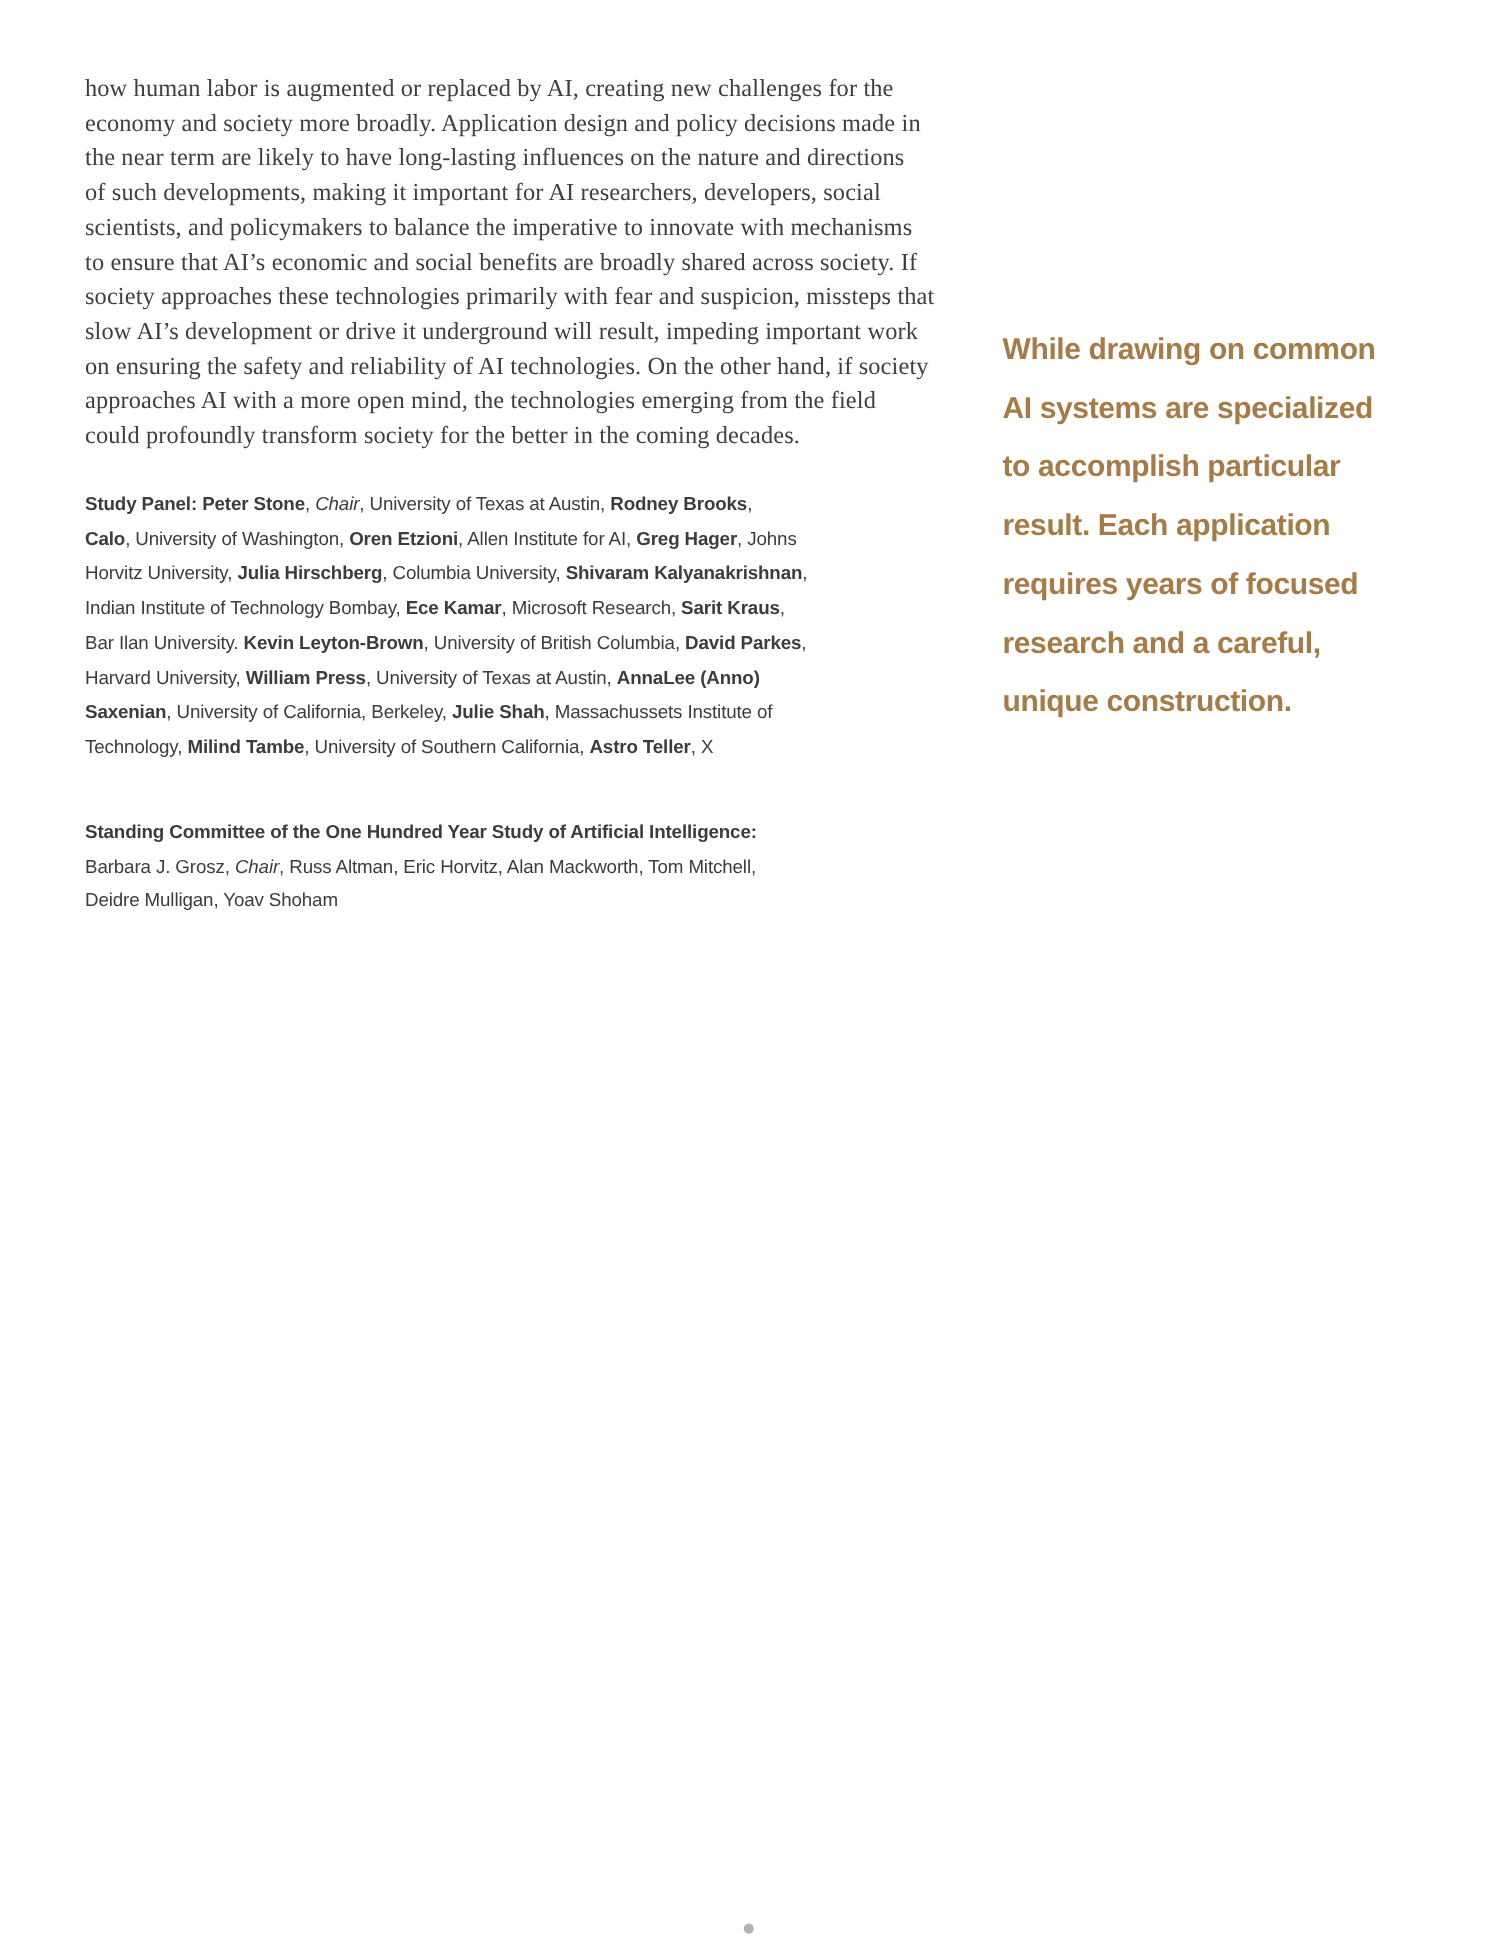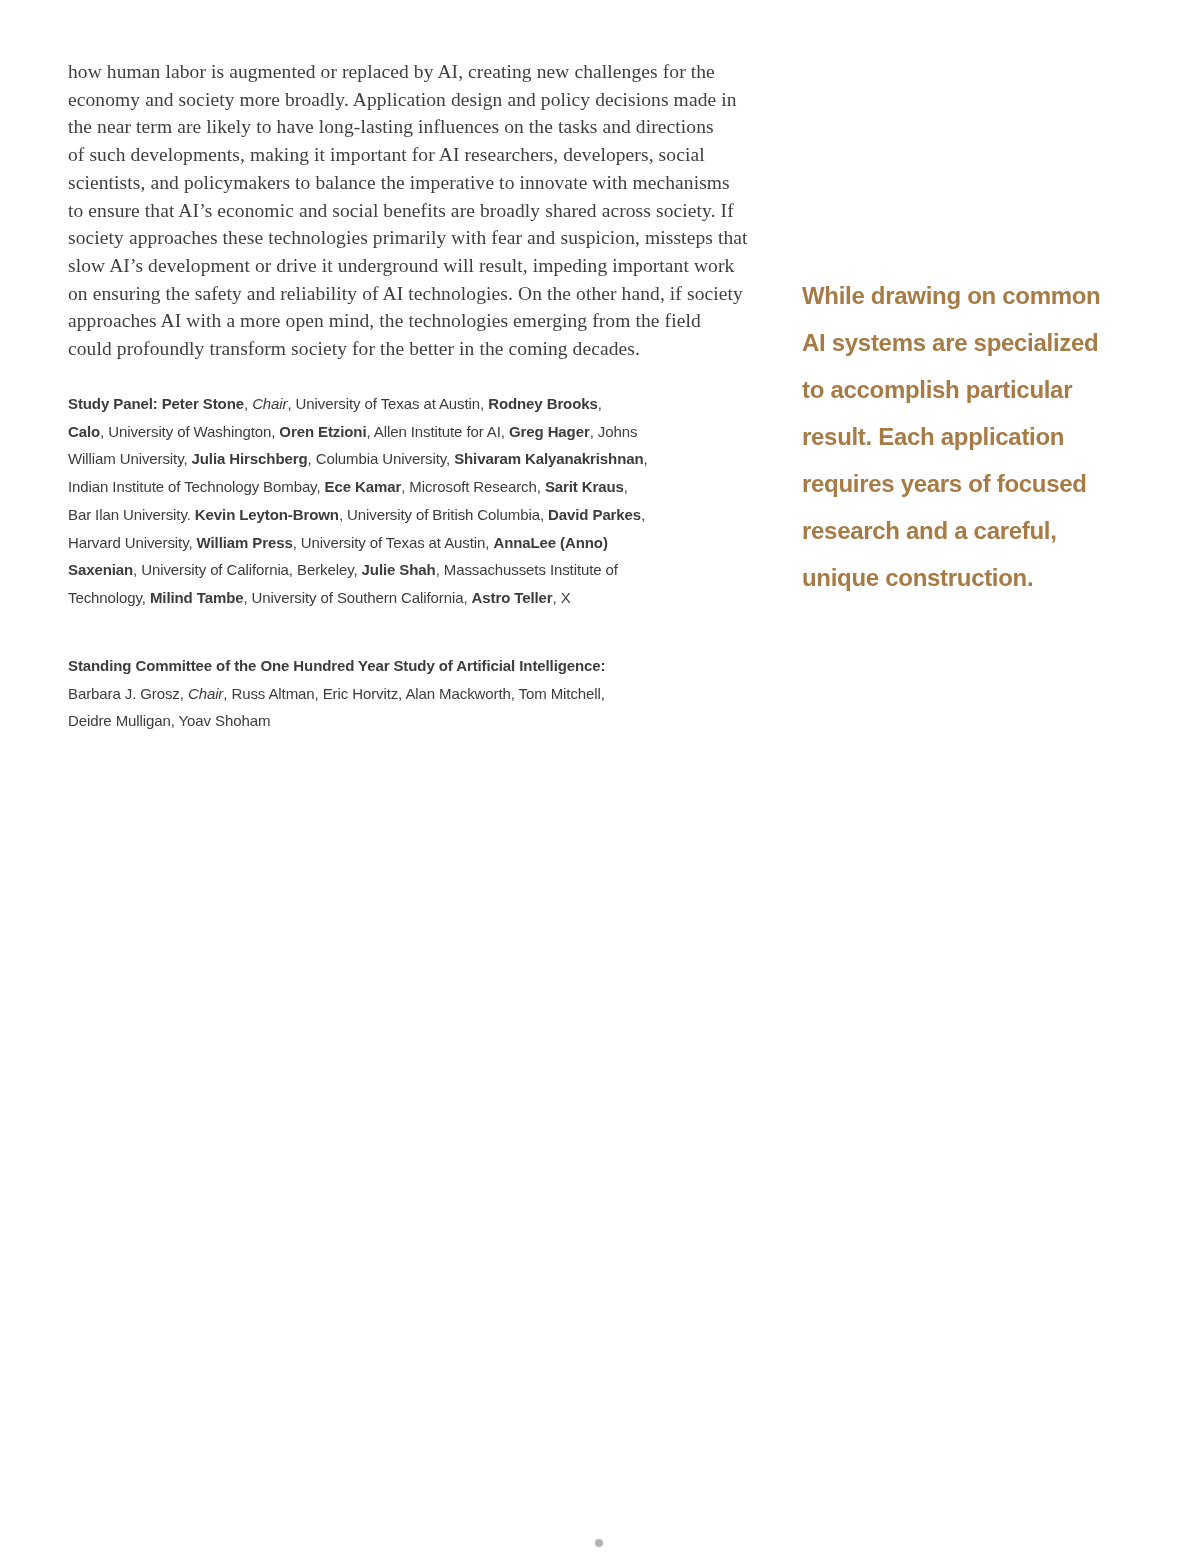--- a/index.html
+++ b/index.html
@@ -35,21 +35,21 @@
     font-size: 15px;
     line-height: 27.7px;
     color: #3c3c3c;
     letter-spacing: -0.1px;
   }
   .study-panel { top: 390px; }
   .standing-committee { top: 652px; }
   .pull-quote {
     position: absolute;
     left: 802px;
-    top: 272px;
+    top: 256px;
     width: 360px;
     font-family: "Liberation Sans", sans-serif;
     font-size: 24px;
     font-weight: 700;
     line-height: 47px;
     letter-spacing: -0.3px;
   }
   .page-number {
     position: absolute;
     top: 1463px;
@@ -75,35 +75,35 @@
   .i { font-style: italic; }
 </style>
 </head>
 <body>
 
 <div class="page">
 
   <div class="body-paragraph">
       <div class="tline">how human labor is augmented or replaced by AI, creating new challenges for the</div>
       <div class="tline">economy and society more broadly. Application design and policy decisions made in</div>
-      <div class="tline">the near term are likely to have long-lasting influences on the tasks and directions</div>
+      <div class="tline">the near term are likely to have long-lasting influences on the nature and directions</div>
       <div class="tline">of such developments, making it important for AI researchers, developers, social</div>
       <div class="tline">scientists, and policymakers to balance the imperative to innovate with mechanisms</div>
       <div class="tline">to ensure that AI’s economic and social benefits are broadly shared across society. If</div>
       <div class="tline">society approaches these technologies primarily with fear and suspicion, missteps that</div>
       <div class="tline">slow AI’s development or drive it underground will result, impeding important work</div>
       <div class="tline">on ensuring the safety and reliability of AI technologies. On the other hand, if society</div>
       <div class="tline">approaches AI with a more open mind, the technologies emerging from the field</div>
       <div class="tline">could profoundly transform society for the better in the coming decades.</div>
     </div>
 
   <div class="sans-paragraph study-panel">
       <div class="tline"><span class="b">Study Panel: </span><span class="b">Peter Stone</span><span>, </span><span class="i">Chair</span><span>, University of Texas at Austin, </span><span class="b">Rodney Brooks</span><span>,</span></div>
       <div class="tline"><span class="b">Calo</span><span>, University of Washington, </span><span class="b">Oren Etzioni</span><span>, Allen Institute for AI, </span><span class="b">Greg Hager</span><span>, Johns</span></div>
-      <div class="tline"><span>William University, </span><span class="b">Julia Hirschberg</span><span>, Columbia University, </span><span class="b">Shivaram Kalyanakrishnan</span><span>,</span></div>
+      <div class="tline"><span>Horvitz University, </span><span class="b">Julia Hirschberg</span><span>, Columbia University, </span><span class="b">Shivaram Kalyanakrishnan</span><span>,</span></div>
       <div class="tline"><span>Indian Institute of Technology Bombay, </span><span class="b">Ece Kamar</span><span>, Microsoft Research, </span><span class="b">Sarit Kraus</span><span>,</span></div>
       <div class="tline"><span>Bar Ilan University. </span><span class="b">Kevin Leyton-Brown</span><span>, University of British Columbia, </span><span class="b">David Parkes</span><span>,</span></div>
       <div class="tline"><span>Harvard University, </span><span class="b">William Press</span><span>, University of Texas at Austin, </span><span class="b">AnnaLee (Anno)</span></div>
       <div class="tline"><span class="b">Saxenian</span><span>, University of California, Berkeley, </span><span class="b">Julie Shah</span><span>, Massachussets Institute of</span></div>
       <div class="tline"><span>Technology, </span><span class="b">Milind Tambe</span><span>, University of Southern California, </span><span class="b">Astro Teller</span><span>, X</span></div>
     </div>
 
   <div class="sans-paragraph standing-committee">
       <div class="tline"><span class="b">Standing Committee of the One Hundred Year Study of Artificial Intelligence:</span></div>
       <div class="tline"><span>Barbara J. Grosz, </span><span class="i">Chair</span><span>, Russ Altman, Eric Horvitz, Alan Mackworth, Tom Mitchell,</span></div>

